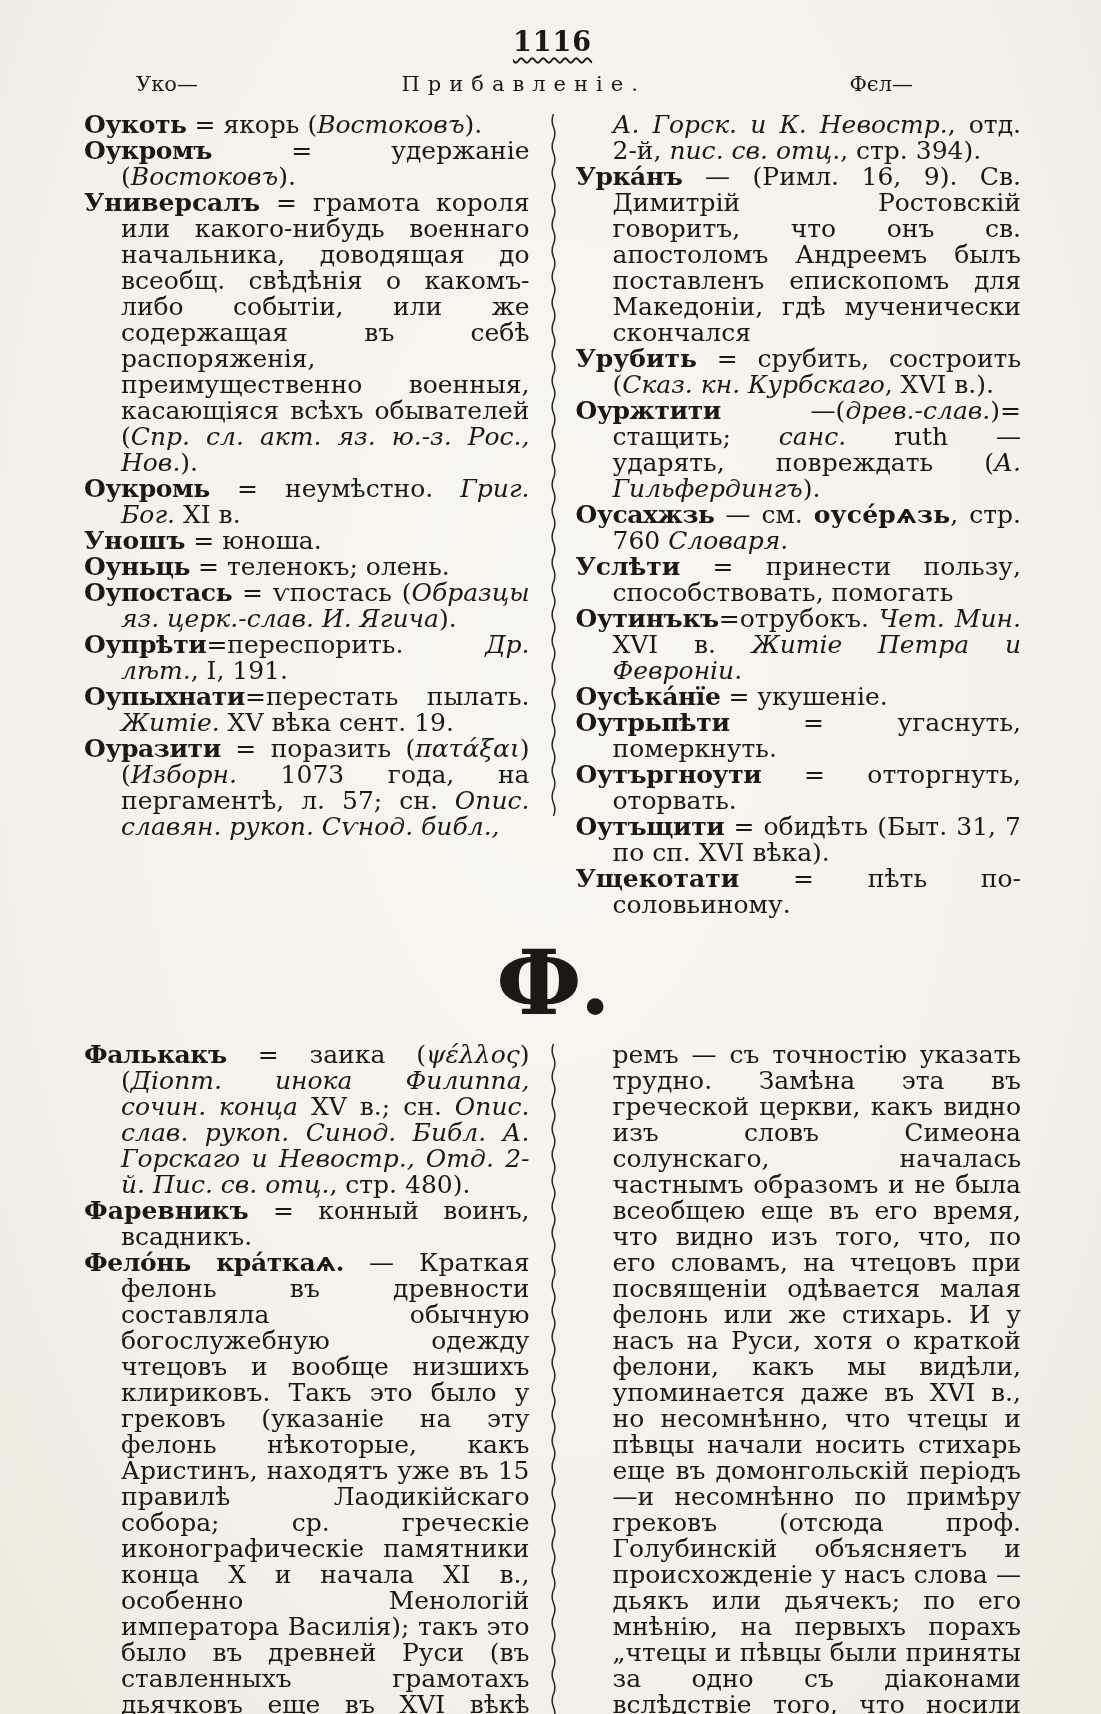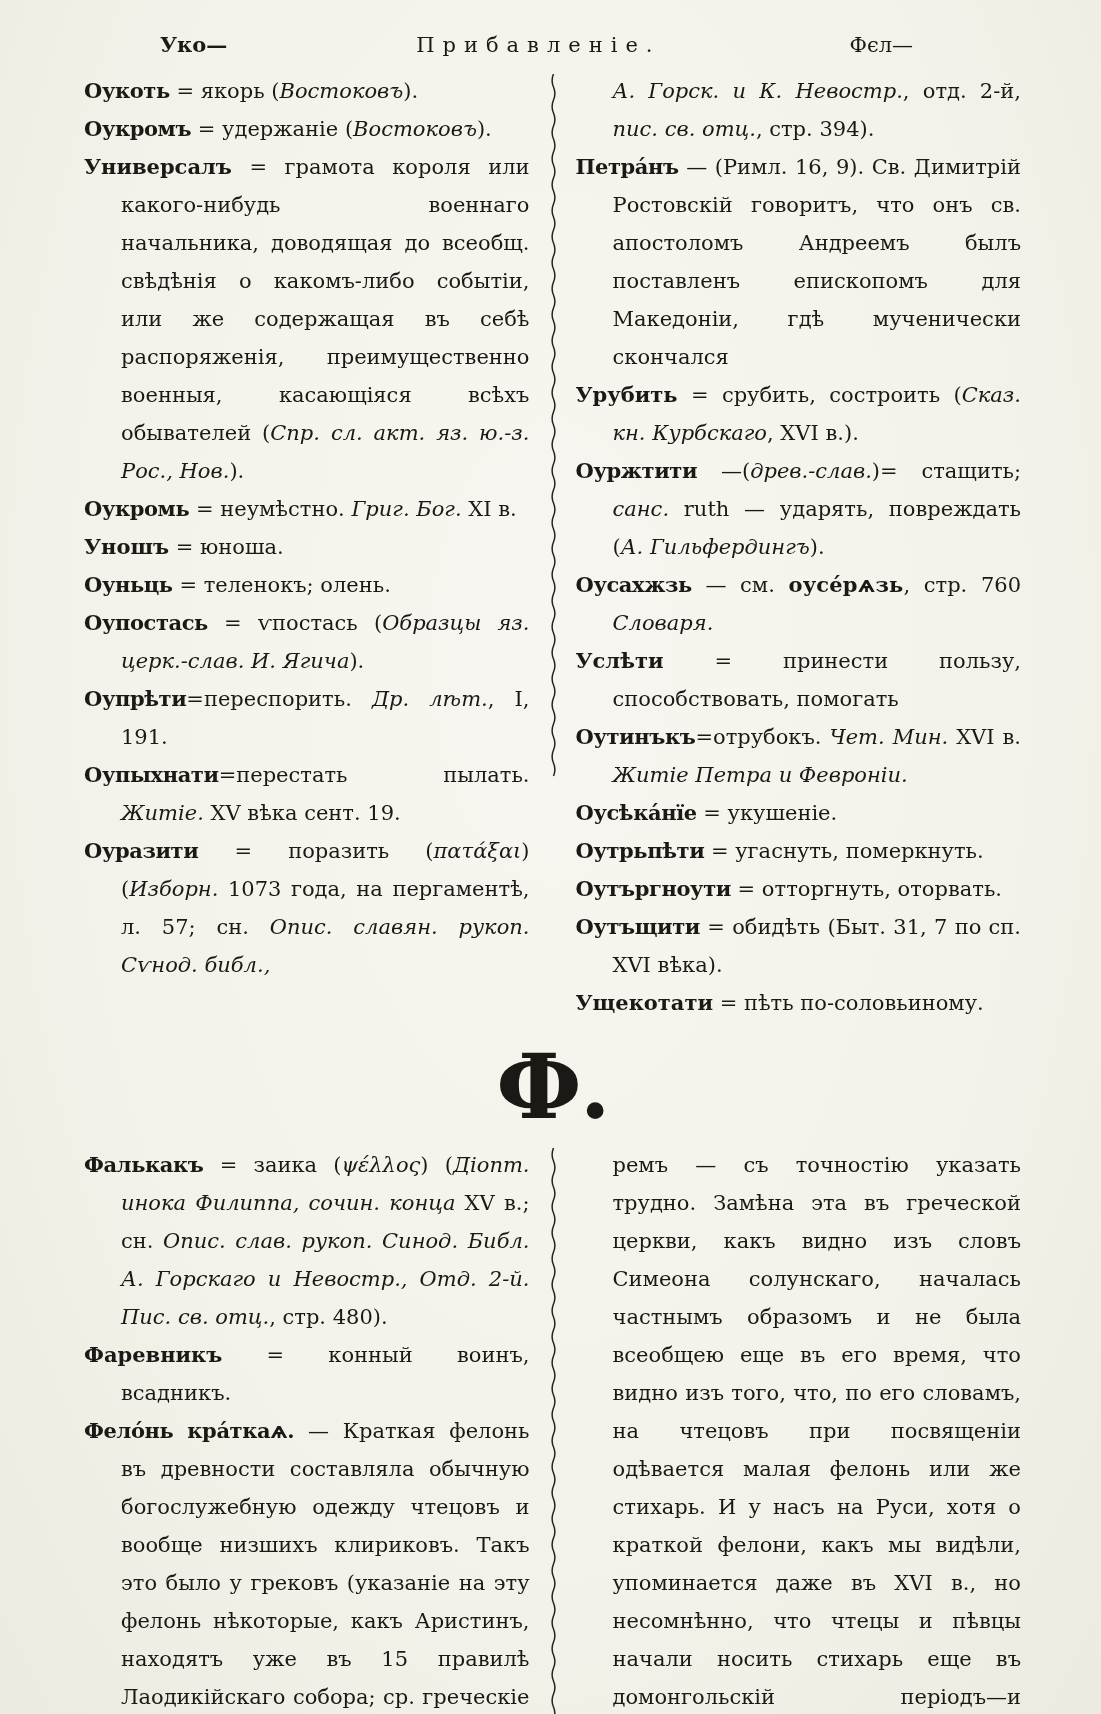--- a/index.html
+++ b/index.html
@@ -17,27 +17,27 @@
   .pageno-row{text-align:center;height:40px;}
   .pageno{
     font-size:27px;font-weight:700;letter-spacing:1px;
     text-decoration:underline;text-decoration-style:wavy;
     text-decoration-thickness:1.5px;text-underline-offset:6px;
   }
   .runhead{
     display:flex;justify-content:space-between;align-items:baseline;
     margin-top:6px;font-size:21px;height:30px;
   }
-  .rh-left{margin-left:76px;font-weight:700;}
+  .rh-left{margin-left:52px;font-weight:400;}
   .rh-center{letter-spacing:8px;}
   .rh-right{margin-right:108px;}
   .section{display:flex;margin-top:10px;}
   .col{
     width:447px;
-    font-size:21px;line-height:38px;
+    font-size:25px;line-height:26px;
     text-align:justify;
   }
   .divider{width:9px;margin:2px 18px 0 19px;flex:none;}
   .entry{margin:0;padding-left:37px;text-indent:-37px;}
   .entry.cont{text-indent:0;}
   .hw{font-weight:700;letter-spacing:-0.4px;}
   .bw{font-weight:700;}
   .it{font-style:italic;}
   .cs{font-weight:700;letter-spacing:0.2px;}
   .gk{font-style:italic;}
@@ -47,20 +47,23 @@
     font-weight:700;
     margin:14px 0 6px 0;
     letter-spacing:-2px;
   }
 </style>
 </head>
 <body>
 
 <div class="page">
 
+  <div class="pageno-row">
+    <span class="pageno">1116</span>
+  </div>
 
   <div class="runhead">
     <span class="rh-left">Уко—</span>
     <span class="rh-center">Прибавленіе.</span>
     <span class="rh-right">Фєл—</span>
   </div>
 
   <div class="section">
     <div class="col">
         <p class="entry"><span class="hw">Оукоть</span><span> = якорь (</span><span class="it">Востоковъ</span><span>).</span></p>
@@ -72,21 +75,21 @@
         <p class="entry"><span class="hw">Оупостась</span><span> = ѵпостась (</span><span class="it">Образцы яз. церк.-слав. И. Ягича</span><span>).</span></p>
         <p class="entry"><span class="hw">Оупрѣти</span><span>=переспорить. </span><span class="it">Др. лѣт.</span><span>, I, 191.</span></p>
         <p class="entry"><span class="hw">Оупыхнати</span><span>=перестать пылать. </span><span class="it">Житіе.</span><span> XV вѣка сент. 19.</span></p>
         <p class="entry"><span class="hw">Оуразити</span><span> = поразить (</span><span class="gk">πατάξαι</span><span>) (</span><span class="it">Изборн.</span><span> 1073 года, на пергаментѣ, л. 57; сн. </span><span class="it">Опис. славян. рукоп. Сѵнод. библ.,</span></p>
       </div>
     <div class="divider"><svg width="9" height="710" viewBox="0 0 9 710">
           <path d="M4.5 0 Q 1.7000000000000002 6.5 4.5 13 Q 7.3 19.5 4.5 26 Q 1.7000000000000002 32.5 4.5 39 Q 7.3 45.5 4.5 52 Q 1.7000000000000002 58.5 4.5 65 Q 7.3 71.5 4.5 78 Q 1.7000000000000002 84.5 4.5 91 Q 7.3 97.5 4.5 104 Q 1.7000000000000002 110.5 4.5 117 Q 7.3 123.5 4.5 130 Q 1.7000000000000002 136.5 4.5 143 Q 7.3 149.5 4.5 156 Q 1.7000000000000002 162.5 4.5 169 Q 7.3 175.5 4.5 182 Q 1.7000000000000002 188.5 4.5 195 Q 7.3 201.5 4.5 208 Q 1.7000000000000002 214.5 4.5 221 Q 7.3 227.5 4.5 234 Q 1.7000000000000002 240.5 4.5 247 Q 7.3 253.5 4.5 260 Q 1.7000000000000002 266.5 4.5 273 Q 7.3 279.5 4.5 286 Q 1.7000000000000002 292.5 4.5 299 Q 7.3 305.5 4.5 312 Q 1.7000000000000002 318.5 4.5 325 Q 7.3 331.5 4.5 338 Q 1.7000000000000002 344.5 4.5 351 Q 7.3 357.5 4.5 364 Q 1.7000000000000002 370.5 4.5 377 Q 7.3 383.5 4.5 390 Q 1.7000000000000002 396.5 4.5 403 Q 7.3 409.5 4.5 416 Q 1.7000000000000002 422.5 4.5 429 Q 7.3 435.5 4.5 442 Q 1.7000000000000002 448.5 4.5 455 Q 7.3 461.5 4.5 468 Q 1.7000000000000002 474.5 4.5 481 Q 7.3 487.5 4.5 494 Q 1.7000000000000002 500.5 4.5 507 Q 7.3 513.5 4.5 520 Q 1.7000000000000002 526.5 4.5 533 Q 7.3 539.5 4.5 546 Q 1.7000000000000002 552.5 4.5 559 Q 7.3 565.5 4.5 572 Q 1.7000000000000002 578.5 4.5 585 Q 7.3 591.5 4.5 598 Q 1.7000000000000002 604.5 4.5 611 Q 7.3 617.5 4.5 624 Q 1.7000000000000002 630.5 4.5 637 Q 7.3 643.5 4.5 650 Q 1.7000000000000002 656.5 4.5 663 Q 7.3 669.5 4.5 676 Q 1.7000000000000002 682.5 4.5 689 Q 7.3 695.5 4.5 702" fill="none" stroke="#26231f" stroke-width="1.5"></path>
         </svg></div>
     <div class="col">
         <p class="entry cont"><span class="it">А. Горск. и К. Невостр.</span><span>, отд. 2-й, </span><span class="it">пис. св. отц.</span><span>, стр. 394).</span></p>
-        <p class="entry"><span class="hw">Петра́нъ</span><span> — (Римл. 16, 9). Св. Димитрій Ростовскій говоритъ, что онъ св. апостоломъ Андреемъ былъ поставленъ епископомъ для Македоніи, гдѣ мученически скончался</span></p>
+        <p class="entry"><span class="hw">Урка́нъ</span><span> — (Римл. 16, 9). Св. Димитрій Ростовскій говоритъ, что онъ св. апостоломъ Андреемъ былъ поставленъ епископомъ для Македоніи, гдѣ мученически скончался</span></p>
         <p class="entry"><span class="bw">Урубить</span><span> = срубить, состроить (</span><span class="it">Сказ. кн. Курбскаго</span><span>, XVI в.).</span></p>
         <p class="entry"><span class="hw">Оуржтити</span><span> —(</span><span class="it">древ.-слав.</span><span>)= стащить; </span><span class="it">санс.</span><span> ruth — ударять, повреждать (</span><span class="it">А. Гильфердингъ</span><span>).</span></p>
         <p class="entry"><span class="hw">Оусахжзь</span><span> — см. </span><span class="cs">оусе́рѧзь</span><span>, стр. 760 </span><span class="it">Словаря.</span></p>
         <p class="entry"><span class="bw">Услѣти</span><span> = принести пользу, способствовать, помогать</span></p>
         <p class="entry"><span class="hw">Оутинъкъ</span><span>=отрубокъ. </span><span class="it">Чет. Мин.</span><span> XVI в. </span><span class="it">Житіе Петра и Февроніи.</span></p>
         <p class="entry"><span class="hw">Оусѣка́нїе</span><span> = укушеніе.</span></p>
         <p class="entry"><span class="hw">Оутрьпѣти</span><span> = угаснуть, померкнуть.</span></p>
         <p class="entry"><span class="hw">Оутъргноути</span><span> = отторгнуть, оторвать.</span></p>
         <p class="entry"><span class="hw">Оутъщити</span><span> = обидѣть (Быт. 31, 7 по сп. XVI вѣка).</span></p>
         <p class="entry"><span class="bw">Ущекотати</span><span> = пѣть по-соловьиному.</span></p>

